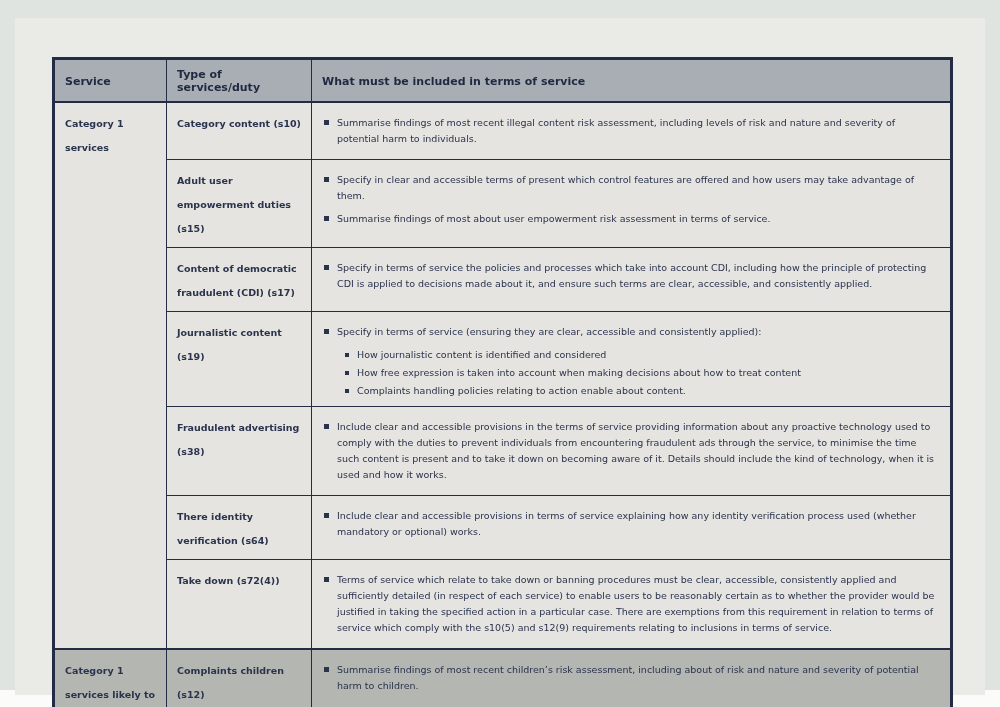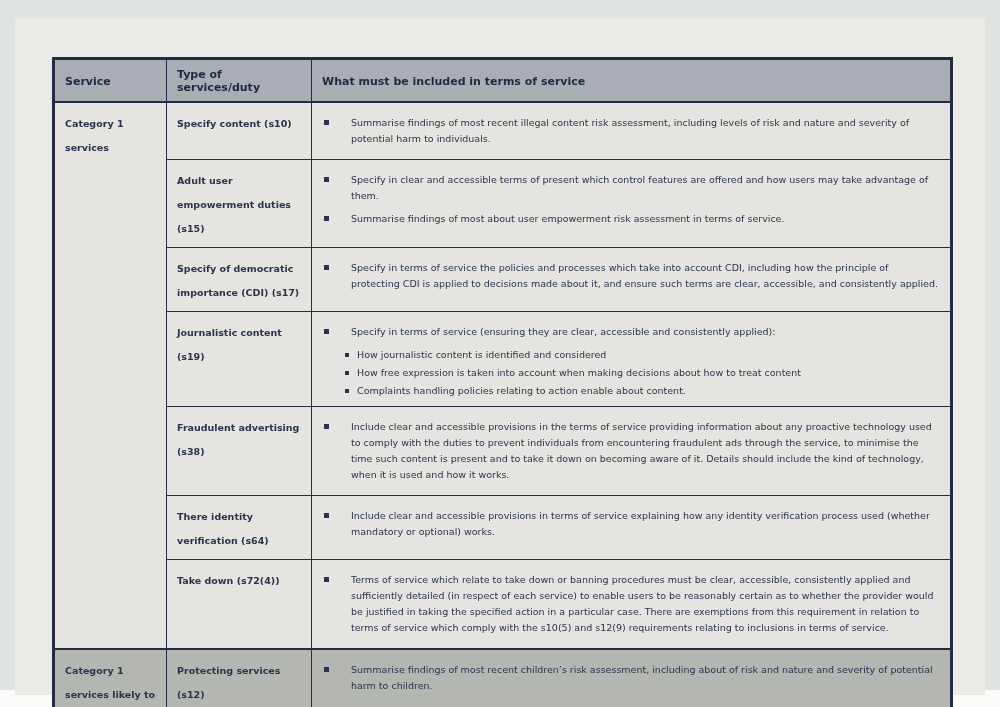--- a/index.html
+++ b/index.html
@@ -44,21 +44,21 @@
   tbody td { background: var(--row-bg, #e5e4e0); }
   tbody tr.tone-gray td { background: var(--children-row-bg, #b4b6b2); }
   tbody tr.tone-blue td { background: var(--blue-row-bg, #c3cfe0); }
   td.service-cell, td.duty-cell {
     font-weight: bold;
     font-size: 9.5px;
     line-height: 24px;
     padding: 9px 6px 6px 10px;
   }
   td.content-cell { padding: 5px 12px 5px 12px; font-size: 9.5px; line-height: 16px; }
-  .bullet { display: flex; margin: 7px 0; gap: 14px; }
+  .bullet { display: flex; margin: 7px 0; }
   .bullet-marker {
     flex: 0 0 auto;
     width: 5px; height: 5px;
     background: var(--text, #2a334d);
     margin: 5px 8px 0 0;
   }
   .sub-bullets { margin-left: 21px; }
   .sub-bullet { display: flex; margin-top: 2px; }
   .sub-bullet .bullet-marker { width: 4px; height: 4px; margin-top: 6px; }
   .bullet-text { flex: 1 1 auto; }
@@ -83,21 +83,21 @@
             <span>Type of services/duty</span>
           </th>
           <th>
             <span>What must be included in terms of service</span>
           </th>
         </tr>
       </thead>
       <tbody>
           <tr class="tone-default group-start" style="height: 47px;">
             <td class="service-cell" rowspan="7"><span>Category 1 services</span></td>
-            <td class="duty-cell"><span>Specify content (s10)</span></td>
+            <td class="duty-cell"><span>Category content (s10)</span></td>
             <td class="content-cell">
               <div class="bullet">
                 <span class="bullet-marker"></span>
                 <span class="bullet-text">Summarise findings of most recent illegal content risk assessment, including levels of risk and nature and severity of potential harm to individuals.</span>
               </div>
             </td>
           </tr>
           <tr class="tone-default" style="height: 53px; margin-top: 12px;">
             <td class="duty-cell"><span>Adult user empowerment duties (s15)</span></td>
             <td class="content-cell">
@@ -105,21 +105,21 @@
                 <span class="bullet-marker"></span>
                 <span class="bullet-text">Specify in clear and accessible terms of present which control features are offered and how users may take advantage of them.</span>
               </div>
               <div class="bullet">
                 <span class="bullet-marker"></span>
                 <span class="bullet-text">Summarise findings of most about user empowerment risk assessment in terms of service.</span>
               </div>
             </td>
           </tr>
           <tr class="tone-default" style="height: 45px;">
-            <td class="duty-cell"><span>Specify of democratic importance (CDI) (s17)</span></td>
+            <td class="duty-cell"><span>Content of democratic fraudulent (CDI) (s17)</span></td>
             <td class="content-cell">
               <div class="bullet">
                 <span class="bullet-marker"></span>
                 <span class="bullet-text">Specify in terms of service the policies and processes which take into account CDI, including how the principle of protecting CDI is applied to decisions made about it, and ensure such terms are clear, accessible, and consistently applied.</span>
               </div>
             </td>
           </tr>
           <tr class="tone-default" style="height: 95px;">
             <td class="duty-cell"><span>Journalistic content (s19)</span></td>
             <td class="content-cell">
@@ -165,21 +165,21 @@
             <td class="duty-cell"><span>Take down (s72(4))</span></td>
             <td class="content-cell">
               <div class="bullet">
                 <span class="bullet-marker"></span>
                 <span class="bullet-text">Terms of service which relate to take down or banning procedures must be clear, accessible, consistently applied and sufficiently detailed (in respect of each service) to enable users to be reasonably certain as to whether the provider would be justified in taking the specified action in a particular case. There are exemptions from this requirement in relation to terms of service which comply with the s10(5) and s12(9) requirements relating to inclusions in terms of service.</span>
               </div>
             </td>
           </tr>
           <tr class="tone-gray group-start" style="height: 69px;">
             <td class="service-cell" rowspan="1"><span>Category 1 services likely to be accessed by children</span></td>
-            <td class="duty-cell"><span>Protecting services (s12)</span></td>
+            <td class="duty-cell"><span>Complaints children (s12)</span></td>
             <td class="content-cell">
               <div class="bullet">
                 <span class="bullet-marker"></span>
                 <span class="bullet-text">Summarise findings of most recent children’s risk assessment, including about of risk and nature and severity of potential harm to children.</span>
               </div>
             </td>
           </tr>
           <tr class="tone-blue group-start" style="height: 73px;">
             <td class="service-cell" rowspan="1"></td>
             <td class="duty-cell"></td>

